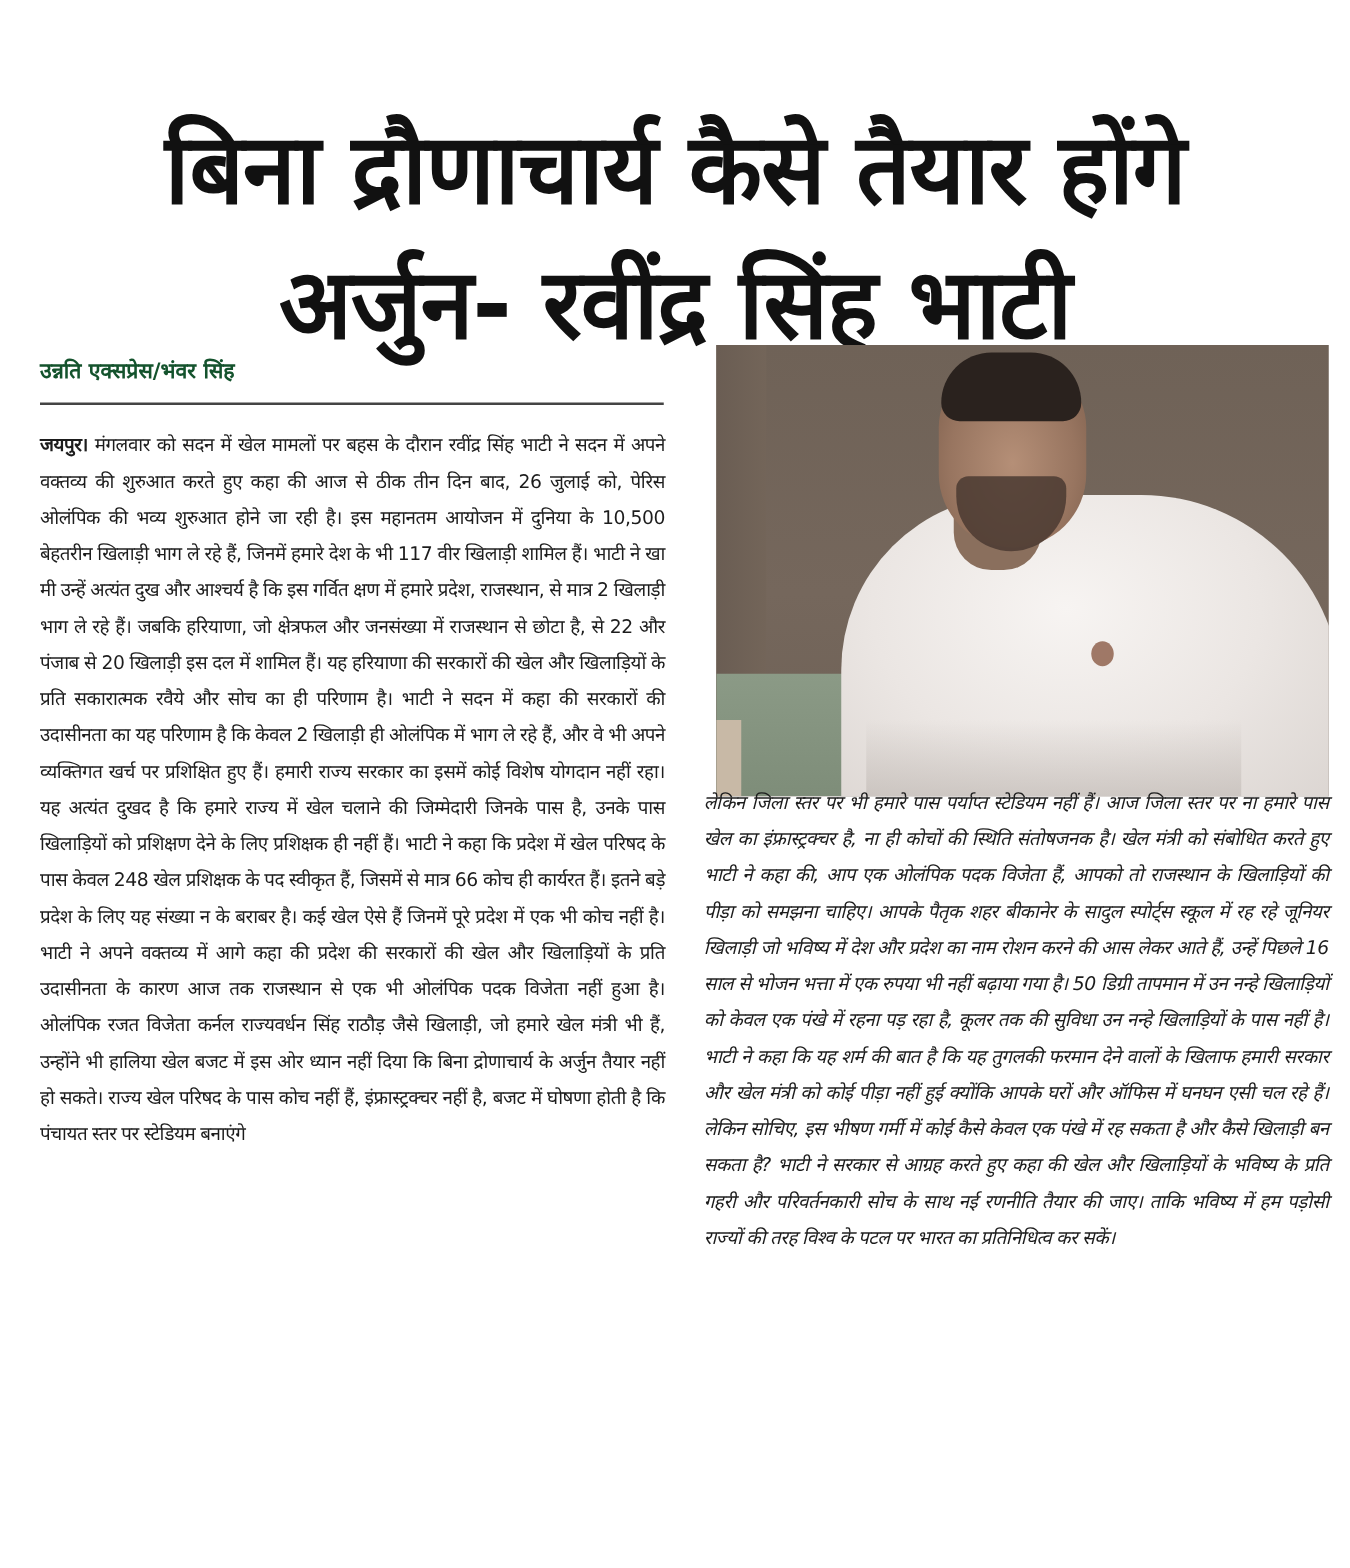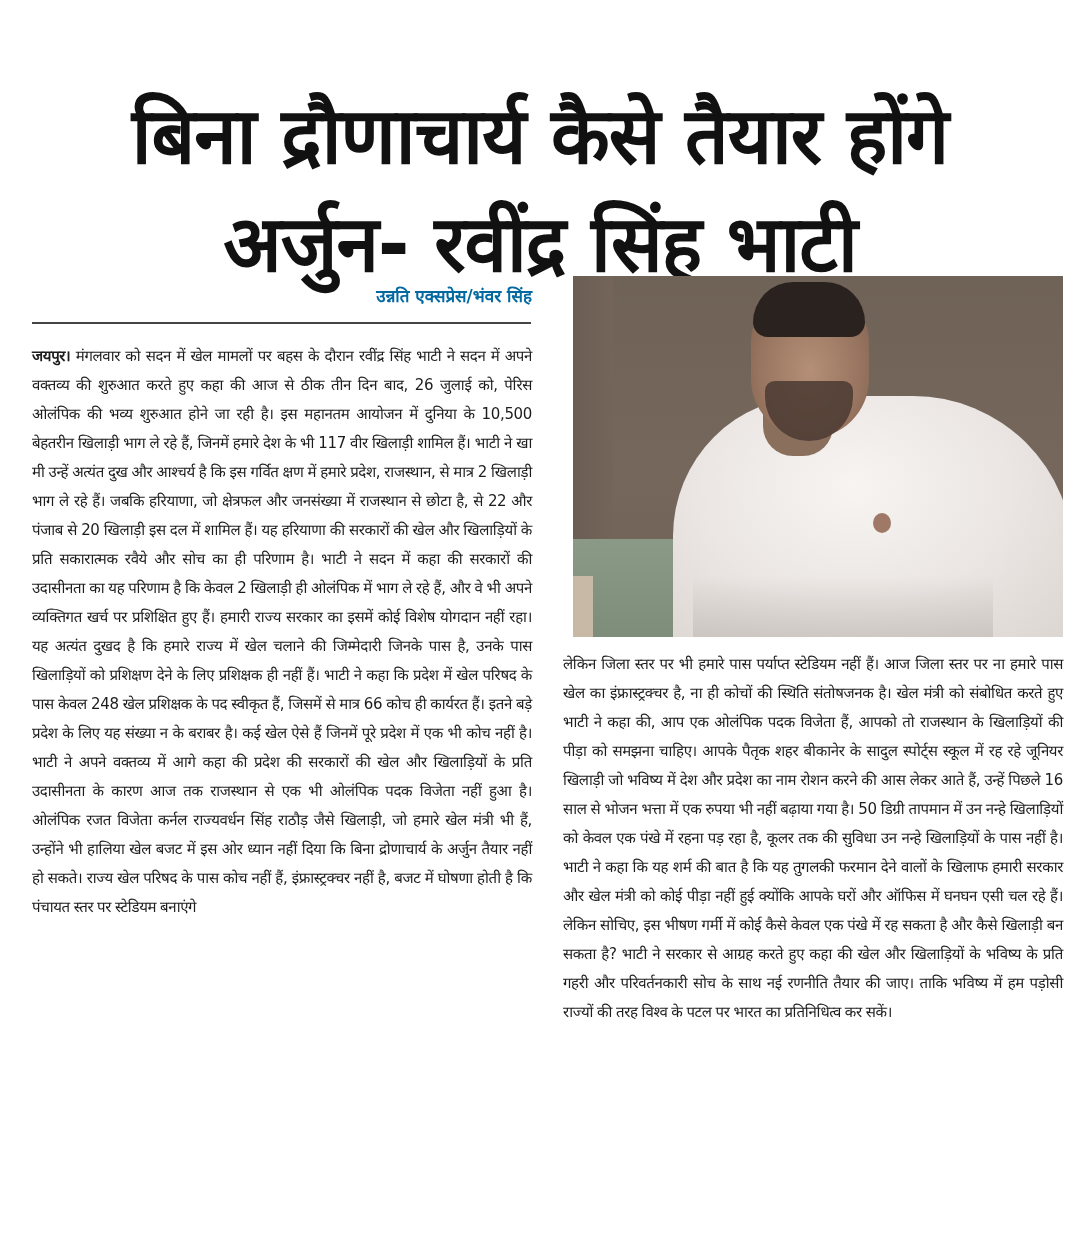--- a/index.html
+++ b/index.html
@@ -32,24 +32,24 @@
     }
     .headline .hl-line {
       display: block;
       white-space: nowrap;
     }
     .byline {
       position: absolute;
       left: 32px;
       width: 500px;
       top: 284px;
-      text-align: right;
+      text-align: left;
       font-size: 17px;
       font-weight: bold;
-      color: #0369a1;
+      color: #14532d;
     }
     .rule {
       position: absolute;
       left: 32px;
       top: 322px;
       width: 499px;
       height: 2px;
       background: #444;
     }
     .col {
@@ -61,22 +61,23 @@
       letter-spacing: -0.35px;
       word-spacing: -0.5px;
     }
     .col-left {
       left: 32px;
       top: 342px;
       width: 500px;
     }
     .col-right {
       left: 563px;
-      top: 650px;
+      top: 628px;
       width: 500px;
+      font-style: italic;
     }
     .dateline {
       font-weight: bold;
     }
     .photo {
       position: absolute;
       left: 573px;
       top: 276px;
       width: 490px;
       height: 361px;

